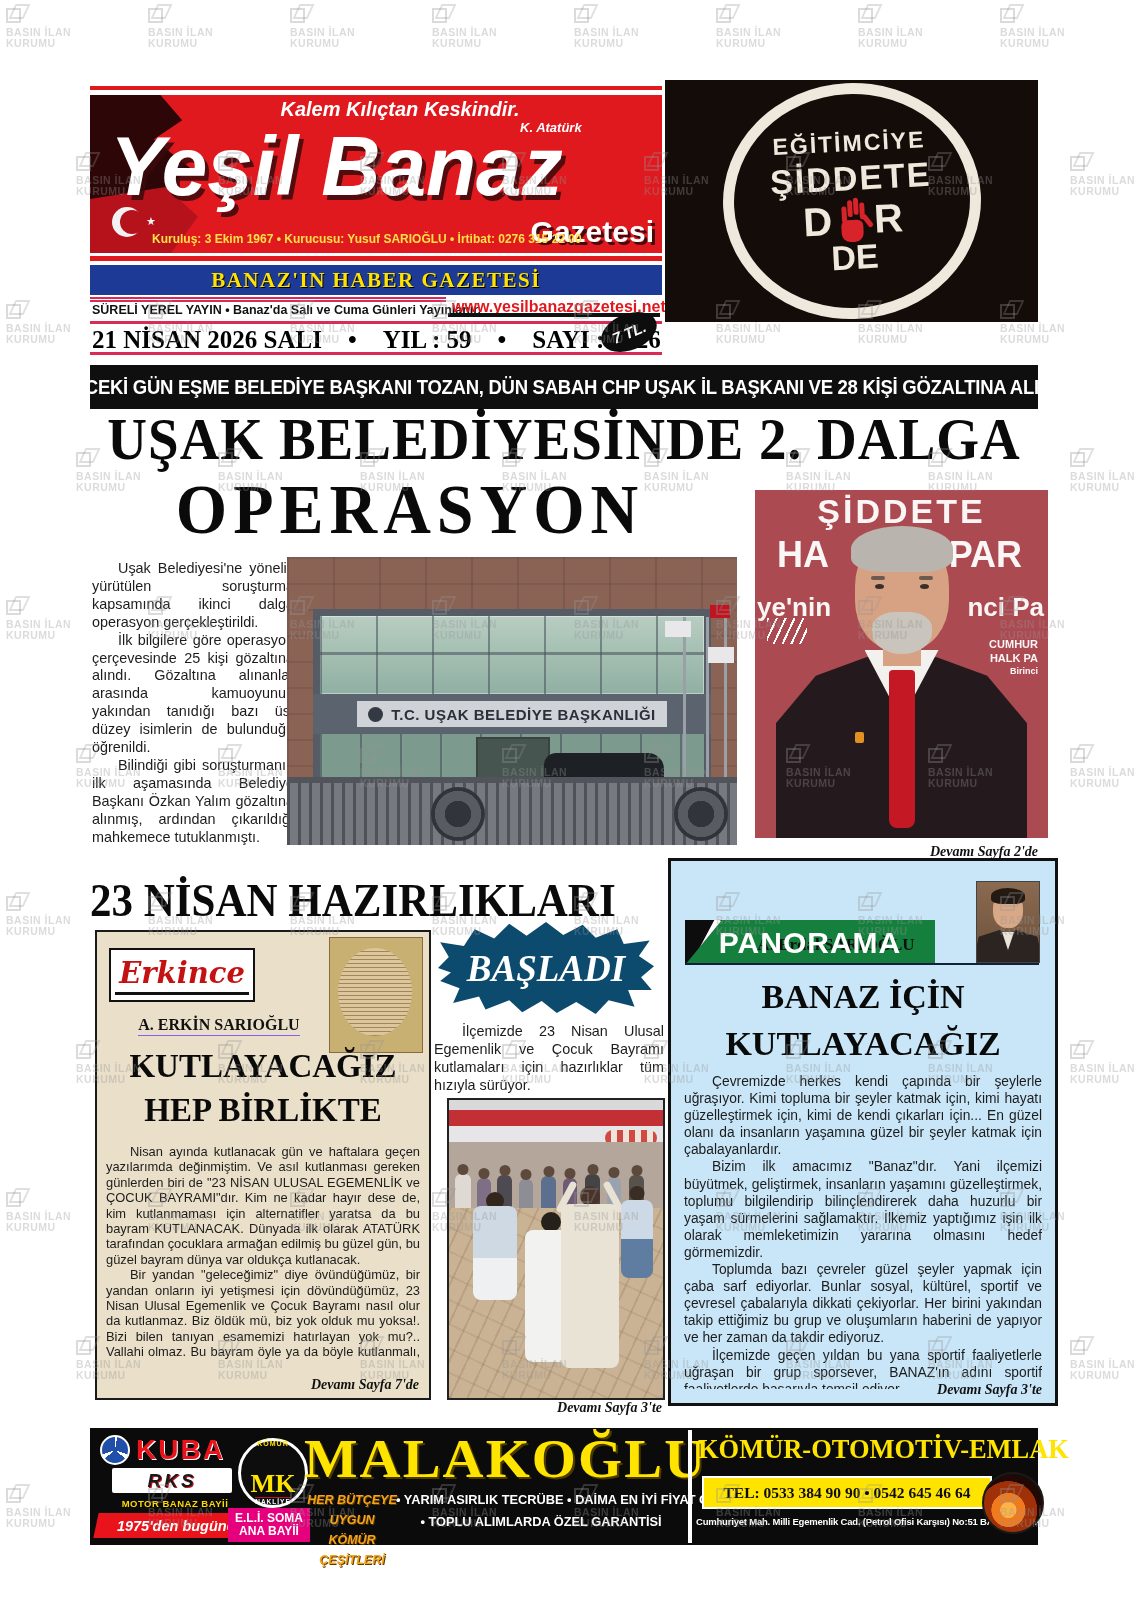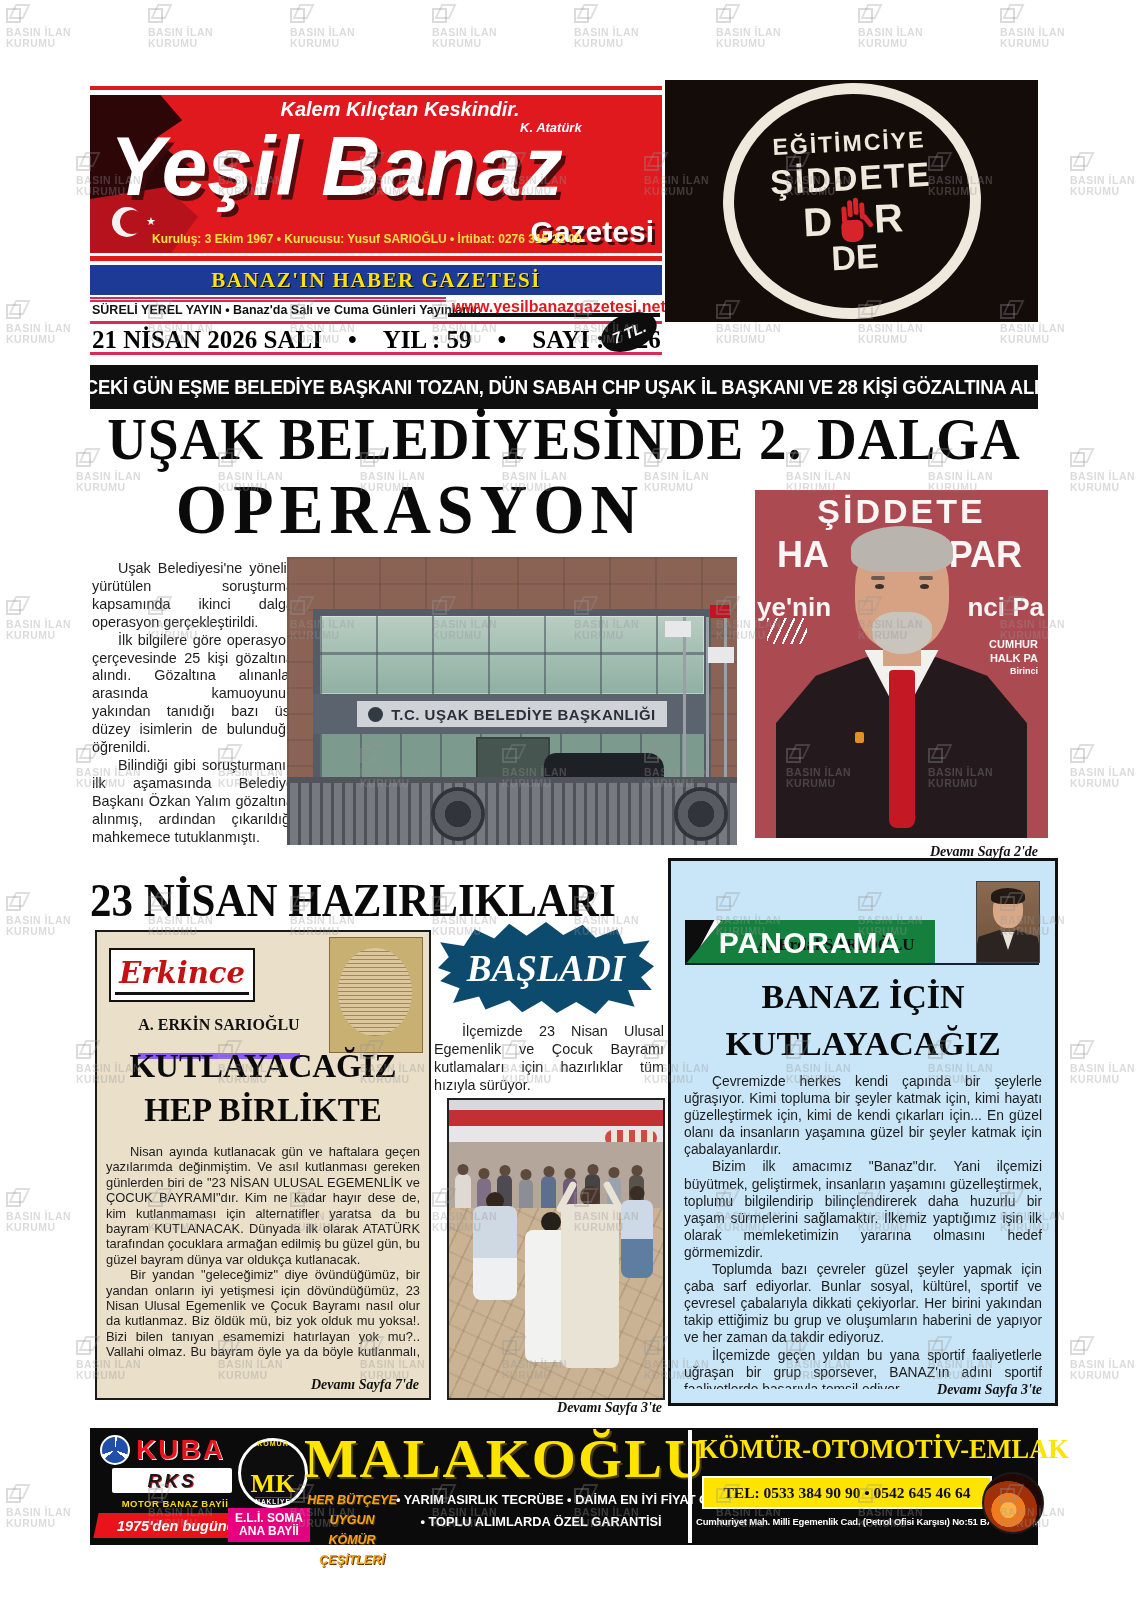--- a/index.html
+++ b/index.html
@@ -147,21 +147,21 @@
   .erkince-box{left:95px;top:930px;width:332px;height:466px;background:#eae0c9;border:2px solid #1a1a1a;overflow:hidden;}
   .erk-logo{position:absolute;left:12px;top:16px;width:142px;height:50px;background:#fff;border:2px solid #111;
       display:flex;align-items:center;justify-content:center;}
   .erk-logo span{font-family:"DejaVu Serif",serif;font-weight:bold;font-style:italic;font-size:29px;
       color:#c41212;border-bottom:3px solid #111;padding:0 4px 2px;}
   .erk-doc{position:absolute;right:6px;top:5px;width:92px;height:114px;background:#c8af72;border:1px solid #8a6a3a;}
   .erk-doc::after{content:'';position:absolute;left:8px;top:10px;width:74px;height:88px;border-radius:50%;
       background:repeating-linear-gradient(#dcc69c 0 3px,rgba(120,80,60,.45) 3px 4px);}
   .erk-author{position:absolute;left:6px;top:84px;width:232px;text-align:center;
       font-family:"Liberation Serif",serif;font-weight:bold;font-size:16px;color:#111;}
-  .erk-author span{border-bottom:6px solid #8b5cf6;padding-bottom:20px;}
+  .erk-author span{border-bottom:1px solid #8b5cf6;padding-bottom:2px;}
   .erk-title{position:absolute;left:0;top:112px;width:100%;text-align:center;
       font-family:"Liberation Serif",serif;font-weight:bold;font-size:33px;line-height:44px;color:#0a0a0a;}
   .erk-body{position:absolute;left:9px;right:9px;top:212px;height:156px+0;height:216px;overflow:hidden;
       font-size:12.9px;line-height:15.4px;text-align:justify;}
   .erk-body p{margin:0;text-indent:24px;}
   .erk-cont{position:absolute;right:10px;bottom:5px;}
 
   
   .burst{left:438px;top:922px;width:216px;height:92px;background:#0c4a6e;display:flex;align-items:center;justify-content:center;
       clip-path:polygon(0% 50%,5% 38%,1% 22%,12% 26%,17% 8%,26% 18%,33% 2%,41% 15%,50% 0%,58% 14%,67% 3%,73% 17%,83% 8%,86% 24%,98% 20%,93% 37%,100% 48%,94% 60%,99% 74%,88% 74%,91% 92%,79% 85%,73% 100%,64% 87%,55% 99%,48% 86%,39% 98%,33% 85%,22% 95%,19% 81%,7% 88%,10% 72%,1% 64%,6% 55%);}

